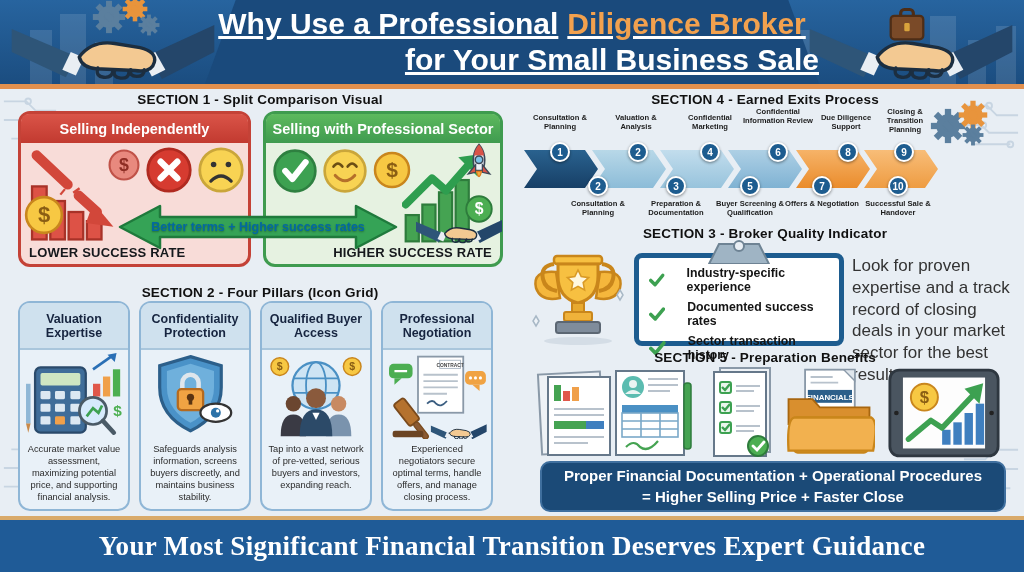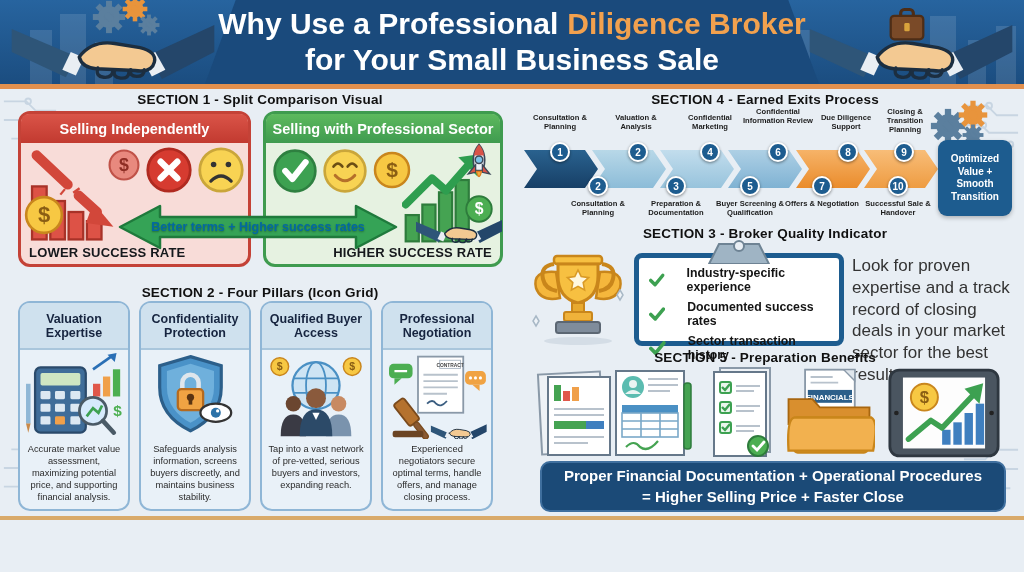--- a/index.html
+++ b/index.html
@@ -5,21 +5,21 @@
   html,body{margin:0;padding:0;background:#cfd8e0;}
   .page{position:relative;width:1024px;height:572px;overflow:hidden;
         font-family:"Liberation Sans",sans-serif;background:#e8eef4;}
   .abs{position:absolute;}
   .sec-title{font-weight:bold;font-size:13.5px;color:#101010;text-align:center;letter-spacing:.2px;}
   
   .header{left:0;top:0;width:1024px;height:84px;background:linear-gradient(180deg,#27649f,#1b4d80);}
   .orange-strip{left:0;top:84px;width:1024px;height:5px;background:#e2904e;}
   .ribbon{left:205px;top:0;width:614px;height:84px;background:#1a4a7c;
           clip-path:polygon(5% 0,95% 0,100% 100%,0 100%);}
-  .t-line{width:614px;text-align:center;font-weight:bold;color:#fff;}
+  .t-line{width:614px;text-align:right;font-weight:bold;color:#fff;text-decoration:underline;}
   .t1{top:7px;font-size:30px;}
   .t2{top:43px;font-size:30px;}
   .t-orange{color:#f2a14e;}
   
   .panel{border-radius:12px;box-sizing:border-box;}
   .panel-red{left:18px;top:111px;width:233px;height:156px;background:#f8dcd8;border:3px solid #c44237;}
   .panel-green{left:263px;top:111px;width:240px;height:156px;background:#e6f2e1;border:3px solid #3f9b4f;}
   .panel-hd{left:0;top:0;width:100%;height:29px;border-radius:8px 8px 0 0;display:flex;align-items:center;justify-content:center;
             color:#fff;font-weight:bold;font-size:14.5px;}
   .hd-red{background:linear-gradient(180deg,#da5448,#c23a30);}
@@ -426,21 +426,20 @@
 
   <svg class="abs" style="left:930px;top:108px;width:36px;height:36px;color:#5b7f9e">
       <use href="#gear"></use>
     </svg>
   <svg class="abs" style="left:958px;top:100px;width:30px;height:30px;color:#e8943c">
       <use href="#gear"></use>
     </svg>
   <svg class="abs" style="left:962px;top:124px;width:22px;height:22px;color:#5b7f9e">
       <use href="#gear"></use>
     </svg>
-  <div class="abs result-box">Optimized Value + Smooth Transition</div>
 
   <div class="abs sec-title" style="left:515px;top:226px;width:500px;">SECTION 3 - Broker Quality Indicator</div>
 
   <svg class="abs" style="left:528px;top:242px;width:100px;height:104px" viewBox="0 0 100 104">
     <path d="M28,30 Q4,28 8,46 Q13,60 32,56 Z" fill="#f5b73c" stroke="#c9861b" stroke-width="2.5"></path>
     <path d="M72,30 Q96,28 92,46 Q87,60 68,56 Z" fill="#f5b73c" stroke="#c9861b" stroke-width="2.5"></path>
     <path d="M26,22 q-14,2 -11,15 q2,10 14,12" fill="none" stroke="#c9861b" stroke-width="4"></path>
     <path d="M74,22 q14,2 11,15 q-2,10 -14,12" fill="none" stroke="#c9861b" stroke-width="4"></path>
     <rect x="26" y="14" width="48" height="8" rx="3" fill="#f7c041" stroke="#c9861b" stroke-width="2.5"></rect>
     <path d="M30,22 h40 v12 q0,22 -20,27 q-20,-5 -20,-27 Z" fill="#f7c041" stroke="#c9861b" stroke-width="3"></path>
@@ -558,14 +557,17 @@
     <path d="M22,76 L46,56 L58,64 L92,28" fill="none" stroke="#3da151" stroke-width="6" stroke-linecap="round" stroke-linejoin="round"></path>
     <polygon points="82,22 102,16 98,38" fill="#3da151"></polygon>
   </svg>
 
   <div class="abs banner">
     <div>Proper Financial Documentation + Operational Procedures</div>
     <div>= Higher Selling Price + Faster Close</div>
   </div>
 
   <div class="abs gold-line"></div>
+  <div class="abs footer">
+    <div class="footer-tx">Your Most Significant Financial Transition Deserves Expert Guidance</div>
+  </div>
 
 </div>
 
 </body></html>

